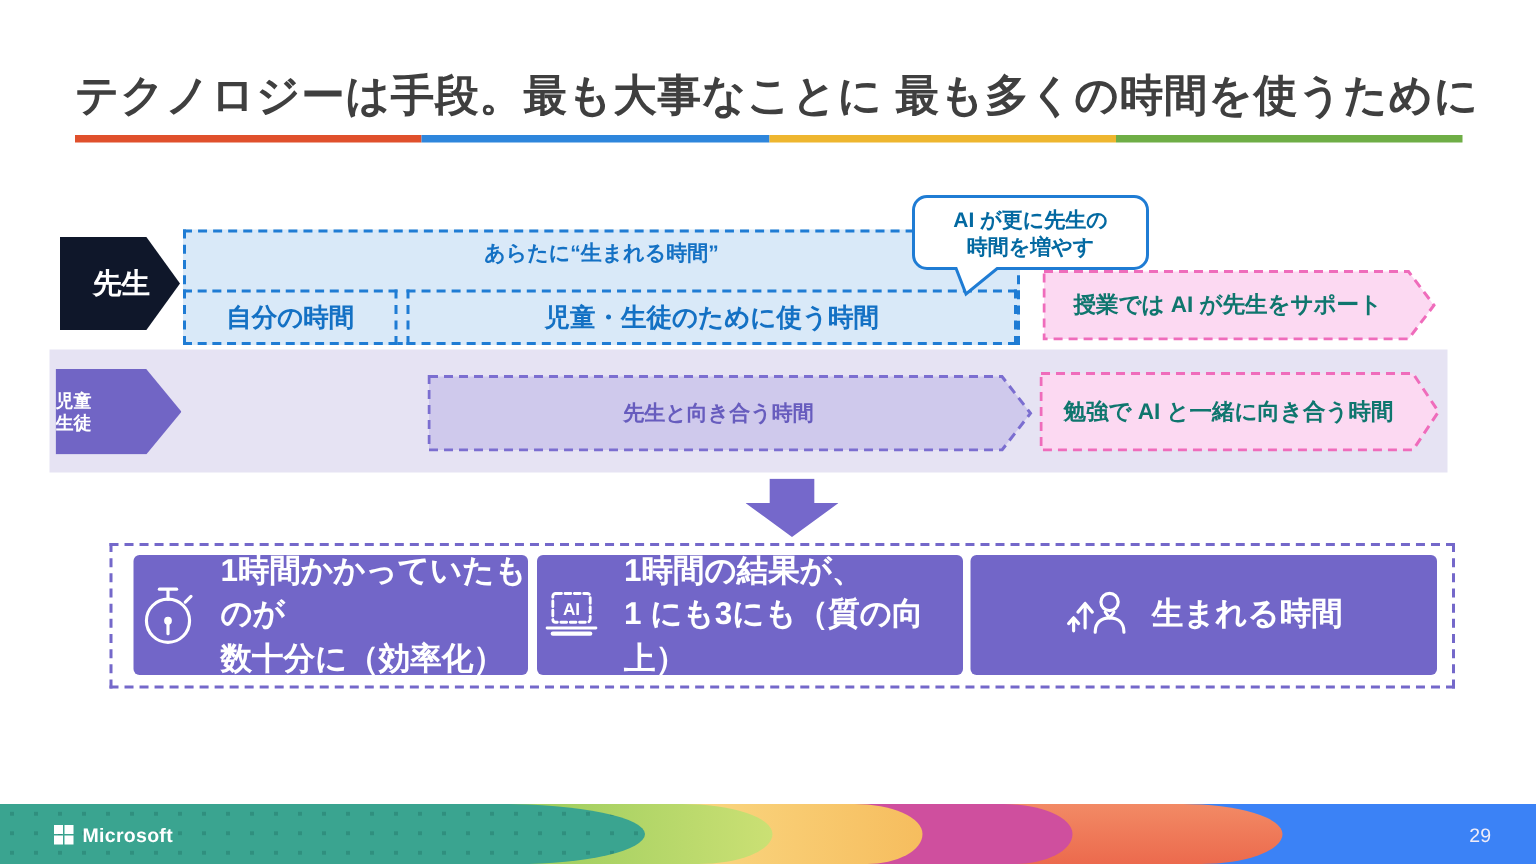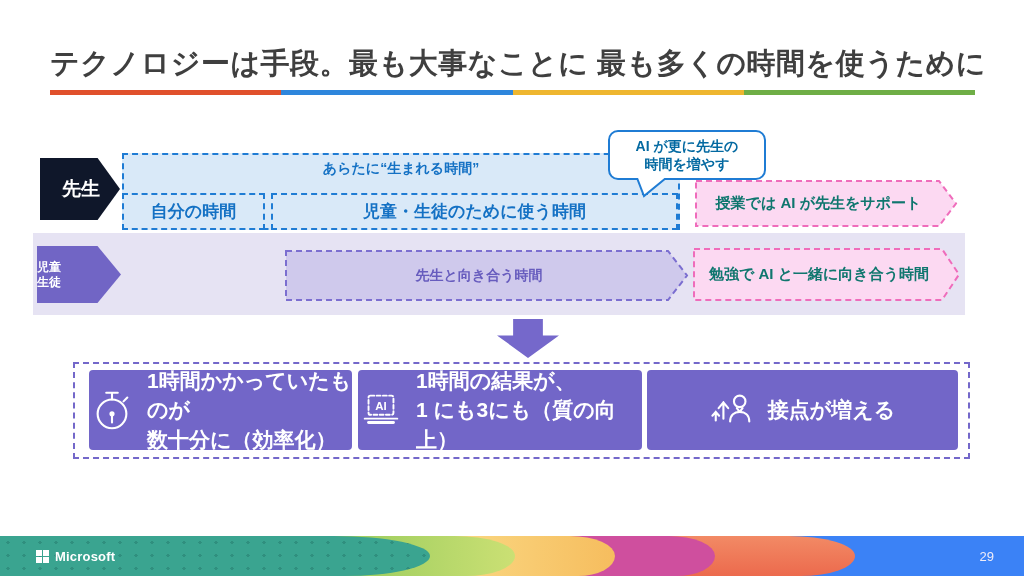--- a/index.html
+++ b/index.html
@@ -170,21 +170,21 @@
 
   <div class="benefit b3">
     <svg class="bicon" width="46" height="46" viewBox="0 0 48 48" fill="none" stroke="#ffffff" stroke-width="2.2" stroke-linecap="round" stroke-linejoin="round">
       <circle cx="31" cy="15" r="6"></circle>
       <path d="M21 36 c0-7 4.5-10 10-10 s10 3 10 10"></path>
       <path d="M28 22 l3 4 3-4"></path>
       <path d="M14 33 V16 M14 16 l-5 6 M14 16 l5 6"></path>
       <path d="M6 35 V26 M6 26 l-3.5 4 M6 26 l3.5 4"></path>
     </svg>
     <div class="txt">
-      <div>接点が増える</div>
+      <div>生まれる時間</div>
     </div>
   </div>
 
   <div class="footer">
     <div class="layer f-coral"></div>
     <div class="layer f-magenta"></div>
     <div class="layer f-yellow"></div>
     <div class="layer f-green"></div>
     <div class="layer f-teal"></div>
     <div class="ms-logo">

